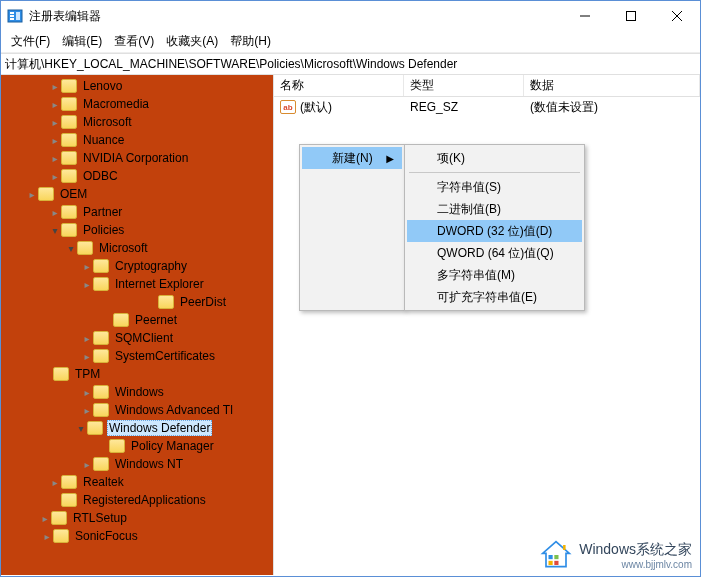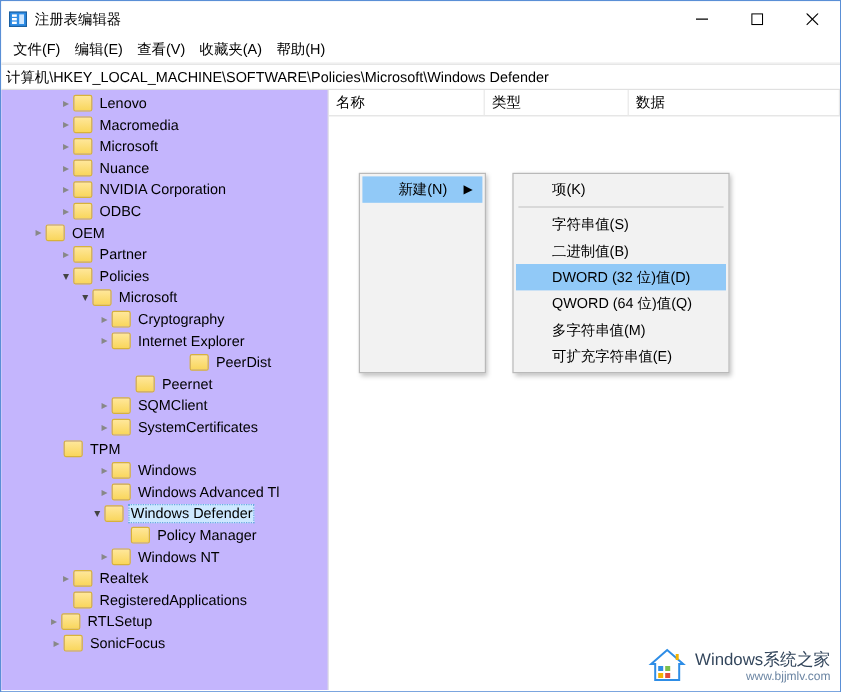--- a/index.html
+++ b/index.html
@@ -6,36 +6,36 @@
   body { background: #fff; width: 701px; height: 577px; overflow: hidden; position: relative; border: 1px solid #5a8fd6; }
   .titlebar { height: 30px; display: flex; align-items: center; padding-left: 6px; background: #fff; }
   .titlebar .icon { width: 16px; height: 16px; margin-right: 6px; display: flex; align-items: center; justify-content: center; }
   .titlebar .title { flex: 1; font-size: 12px; color: #000; }
   .titlebar .btns { display: flex; }
   .titlebar .btn { width: 46px; height: 30px; display: flex; align-items: center; justify-content: center; color: #333; }
   .menubar { height: 22px; display: flex; align-items: center; padding: 0 4px; background: #fff; border-bottom: 1px solid #eee; }
   .menubar .item { padding: 2px 6px; color: #000; }
   .addrbar { height: 22px; border-top: 1px solid #e0e0e0; border-bottom: 1px solid #e0e0e0; padding: 2px 4px; color: #000; background: #fff; white-space: nowrap; overflow: hidden; }
   .content { display: flex; height: calc(100% - 75px); }
-  .tree { width: 273px; border-right: 1px solid #e0e0e0; overflow: hidden; padding-top: 2px; background: #c4b5fd; }
+  .tree { width: 273px; border-right: 1px solid #e0e0e0; overflow: hidden; padding-top: 2px; background: #c2410c; }
   .tree-row { display: flex; align-items: center; height: 18px; white-space: nowrap; }
   .expander { width: 12px; text-align: center; color: #666; font-size: 10px; }
   .expander.open::before { content: "▾"; color: #444; }
   .expander.closed::before { content: "▸"; color: #888; }
   .expander.none::before { content: ""; }
   .folder { width: 16px; height: 14px; background: linear-gradient(#ffe79a, #f9d65c); border: 1px solid #d8b23a; border-radius: 2px; margin-right: 4px; }
   .tree-label { color: #000; padding: 0 2px; }
   .tree-label.selected { background: #cde8ff; border: 1px dotted #6aa7e0; padding: 0 1px; }
   .list { flex: 1; background: #fff; position: relative; }
   .list-header { display: flex; height: 22px; border-bottom: 1px solid #e0e0e0; }
   .list-header .col { padding-left: 6px; display: flex; align-items: center; border-right: 1px solid #e8e8e8; color: #000; }
   .list-row { display: flex; height: 20px; align-items: center; }
   .list-row .cell { padding-left: 6px; color: #000; white-space: nowrap; }
   .ab-icon { width: 16px; height: 14px; margin-right: 4px; background: #fff; border: 1px solid #d88b2f; border-radius: 2px; display: inline-flex; align-items: center; justify-content: center; font-size: 8px; color: #d84a2f; font-weight: bold; }
-  .context-root { position: absolute; left: 298px; top: 143px; display: flex; gap: 23px; }
+  .context-root { position: absolute; left: 298px; top: 143px; display: flex; }
   .ctx-menu { background: #f2f2f2; border: 1px solid #b9b9b9; box-shadow: 2px 2px 4px rgba(0,0,0,0.25); padding: 2px; }
   .ctx-item { height: 22px; display: flex; align-items: center; padding: 0 28px 0 30px; color: #000; white-space: nowrap; position: relative; min-width: 100px; }
   .ctx-item.highlight { background: #91c9f7; }
   .ctx-item .arrow { position: absolute; right: 8px; font-size: 10px; color: #333; }
   .ctx-item.highlight .arrow { color: #000; }
   .submenu { margin-left: -1px; }
   .submenu .ctx-item { min-width: 170px; }
   .watermark { position: absolute; right: 8px; bottom: 6px; display: flex; align-items: center; gap: 6px; }
   .watermark .txt { text-align: right; }
   .watermark .txt .big { font-size: 14px; color: #33465c; }
@@ -218,20 +218,30 @@
         <span class="folder"></span>
         <span class="tree-label">SonicFocus</span>
       </div>
     </div>
   <div class="list">
     <div class="list-header">
       <div class="col" style="width:130px">名称</div>
       <div class="col" style="width:120px">类型</div>
       <div class="col" style="flex:1">数据</div>
     </div>
+    <div id="rows">
+        <div class="list-row">
+          <div class="cell" style="width: 130px; display: flex; align-items: center;">
+            <span class="ab-icon">ab</span>
+            <span>(默认)</span>
+          </div>
+          <div class="cell" style="width: 120px;">REG_SZ</div>
+          <div class="cell" style="flex: 1 1 0%;">(数值未设置)</div>
+        </div>
+      </div>
   </div>
 </div>
 
 <div class="context-root">
   <div class="ctx-menu" id="ctx-root">
       <div class="ctx-item highlight">
         <span>新建(N)</span>
         <span class="arrow">▶</span>
       </div>
     </div>

